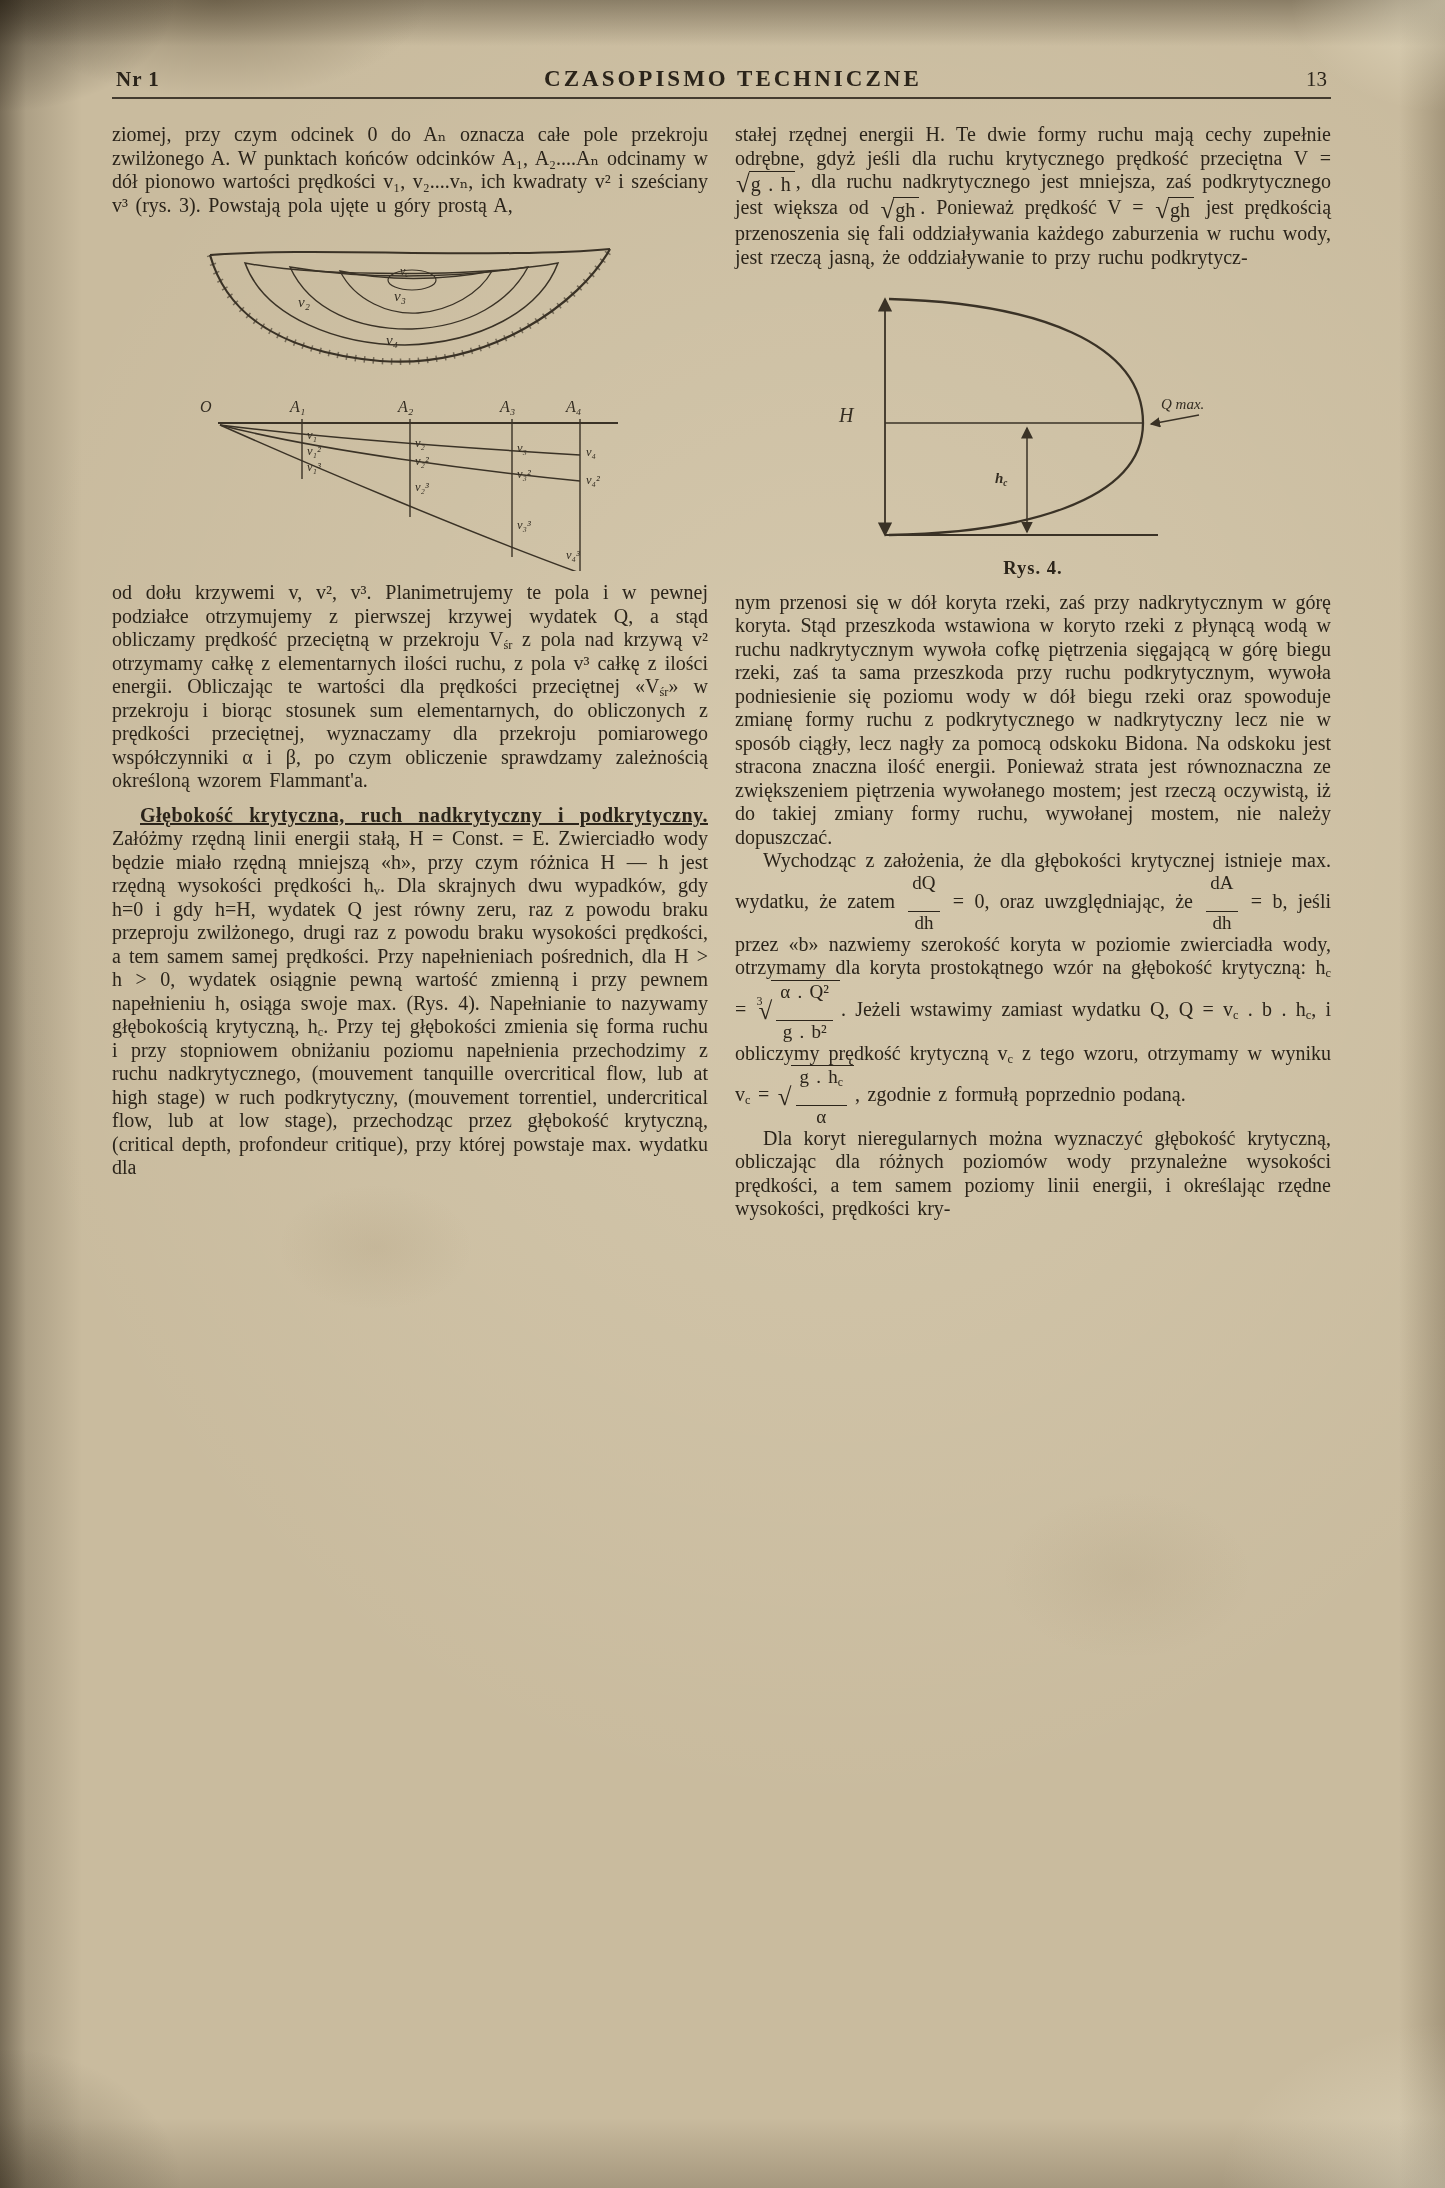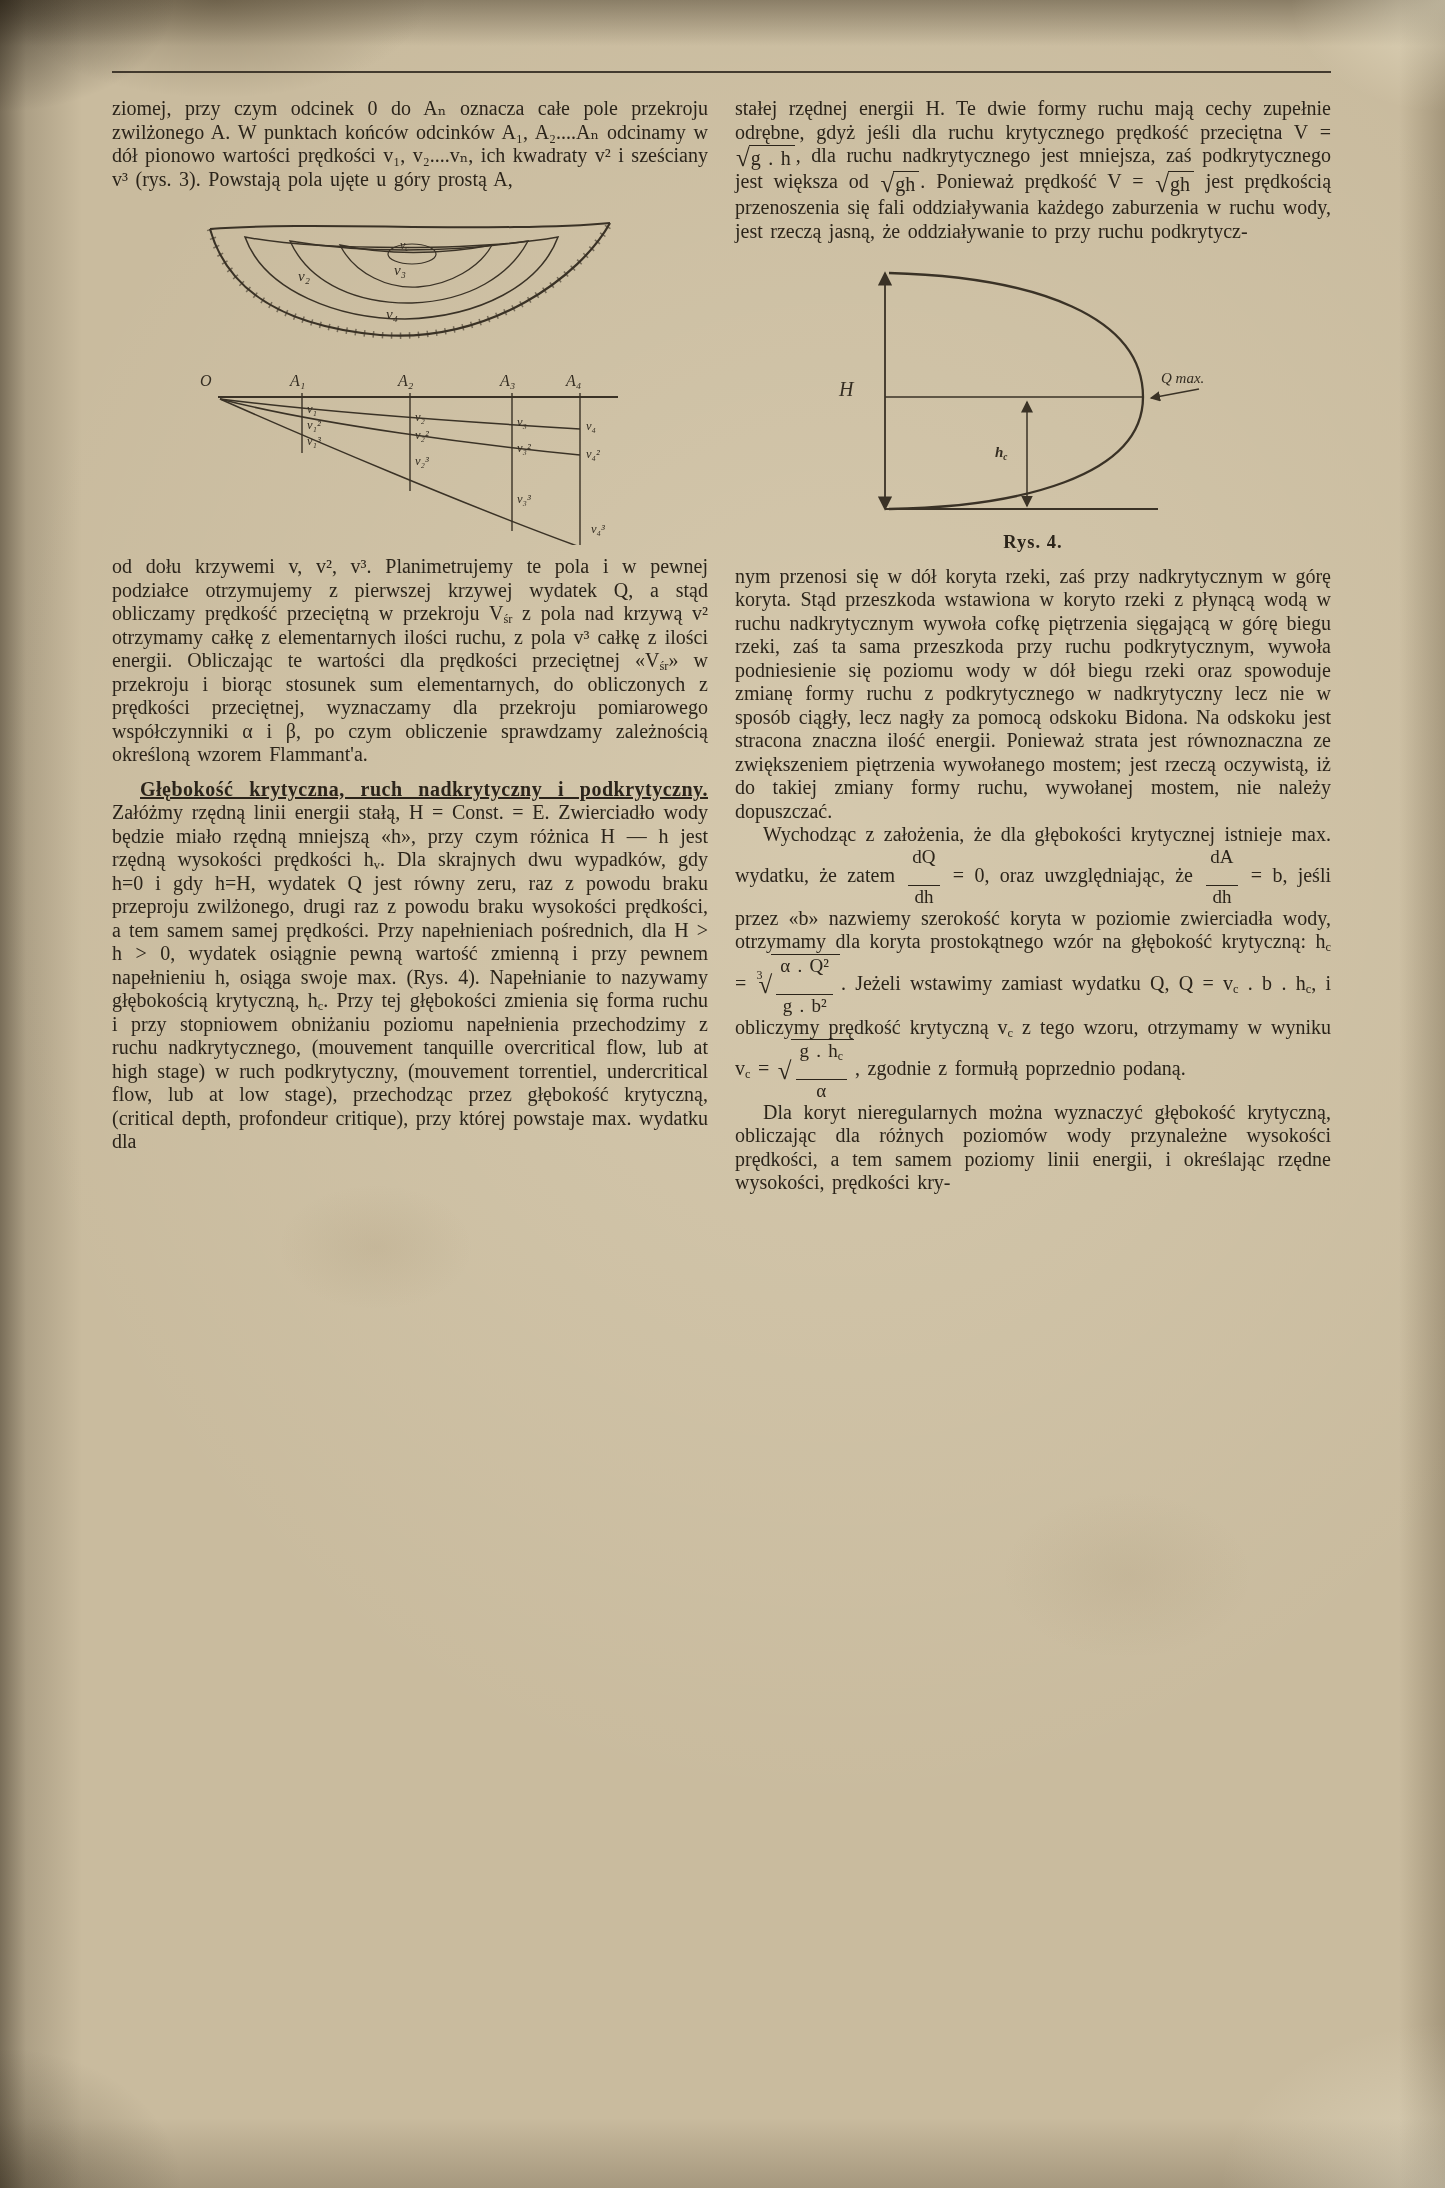--- a/index.html
+++ b/index.html
@@ -56,20 +56,25 @@
   .sqrt .rad{font-size:1.25em;margin-right:-1px;line-height:1;}
   .sqrt .vinc{border-top:1.7px solid currentColor;padding:1px 4px 0 2px;}
   .draw{stroke:#3a3226;fill:none;}
 </style>
 </head>
 <body>
 
 <div class="page">
   <div class="content">
 
+    <header class="pagehead">
+      <span class="issue">Nr 1</span>
+      <h1 class="jtitle">CZASOPISMO TECHNICZNE</h1>
+      <span class="pageno">13</span>
+    </header>
     <div class="headrule"></div>
 
     <main class="cols">
 
       <section class="col">
         <p>ziomej, przy czym odcinek 0 do Aₙ oznacza całe pole przekroju zwilżonego A. W punktach końców odcinków A₁, A₂....Aₙ odcinamy w dół pionowo wartości prędkości v₁, v₂....vₙ, ich kwadraty v² i sześciany v³ (rys. 3). Powstają pola ujęte u góry prostą A,</p>
 
         <figure>
           <div class="figwrap" id="f3wrap">
             <svg width="520" height="338" viewBox="0 0 520 338">
@@ -108,21 +113,21 @@
             <span class="flab tiny" style="left:157px;top:212px;">v₁²</span>
             <span class="flab tiny" style="left:157px;top:228px;">v₁³</span>
             <span class="flab tiny" style="left:265px;top:204px;">v₂</span>
             <span class="flab tiny" style="left:265px;top:222px;">v₂²</span>
             <span class="flab tiny" style="left:265px;top:248px;">v₂³</span>
             <span class="flab tiny" style="left:367px;top:209px;">v₃</span>
             <span class="flab tiny" style="left:367px;top:235px;">v₃²</span>
             <span class="flab tiny" style="left:367px;top:286px;">v₃³</span>
             <span class="flab tiny" style="left:436px;top:213px;">v₄</span>
             <span class="flab tiny" style="left:436px;top:241px;">v₄²</span>
-            <span class="flab tiny" style="left:441px;top:316px;">v₄³</span>
+            <span class="flab tiny" style="left:416px;top:316px;">v₄³</span>
           </div>
         </figure>
 
         <p>od dołu krzywemi v, v², v³. Planimetrujemy te pola i w pewnej podziałce otrzymujemy z pierwszej krzywej wydatek Q, a stąd obliczamy prędkość przeciętną w przekroju V<sub>śr</sub> z pola nad krzywą v² otrzymamy całkę z elementarnych ilości ruchu, z pola v³ całkę z ilości energii. Obliczając te wartości dla prędkości przeciętnej «V<sub>śr</sub>» w przekroju i biorąc stosunek sum elementarnych, do obliczonych z prędkości przeciętnej, wyznaczamy dla przekroju pomiarowego współczynniki α i β, po czym obliczenie sprawdzamy zależnością określoną wzorem Flammant'a.</p>
         <p class="lead indent"><strong>Głębokość krytyczna, ruch nadkrytyczny i podkrytyczny.</strong> Załóżmy rzędną linii energii stałą, H = Const. = E. Zwierciadło wody będzie miało rzędną mniejszą «h», przy czym różnica H — h jest rzędną wysokości prędkości h<sub>v</sub>. Dla skrajnych dwu wypadków, gdy h=0 i gdy h=H, wydatek Q jest równy zeru, raz z powodu braku przeproju zwilżonego, drugi raz z powodu braku wysokości prędkości, a tem samem samej prędkości. Przy napełnieniach pośrednich, dla H &gt; h &gt; 0, wydatek osiągnie pewną wartość zmienną i przy pewnem napełnieniu h, osiąga swoje max. (Rys. 4). Napełnianie to nazywamy głębokością krytyczną, h<sub>c</sub>. Przy tej głębokości zmienia się forma ruchu i przy stopniowem obniżaniu poziomu napełnienia przechodzimy z ruchu nadkrytycznego, (mouvement tanquille overcritical flow, lub at high stage) w ruch podkrytyczny, (mouvement torrentiel, undercritical flow, lub at low stage), przechodząc przez głębokość krytyczną, (critical depth, profondeur critique), przy której powstaje max. wydatku dla</p>
       </section>
 
       <section class="col">
         <p>stałej rzędnej energii H. Te dwie formy ruchu mają cechy zupełnie odrębne, gdyż jeśli dla ruchu krytycznego prędkość przeciętna V = <span class="sqrt">
               <span class="rad">√</span>

